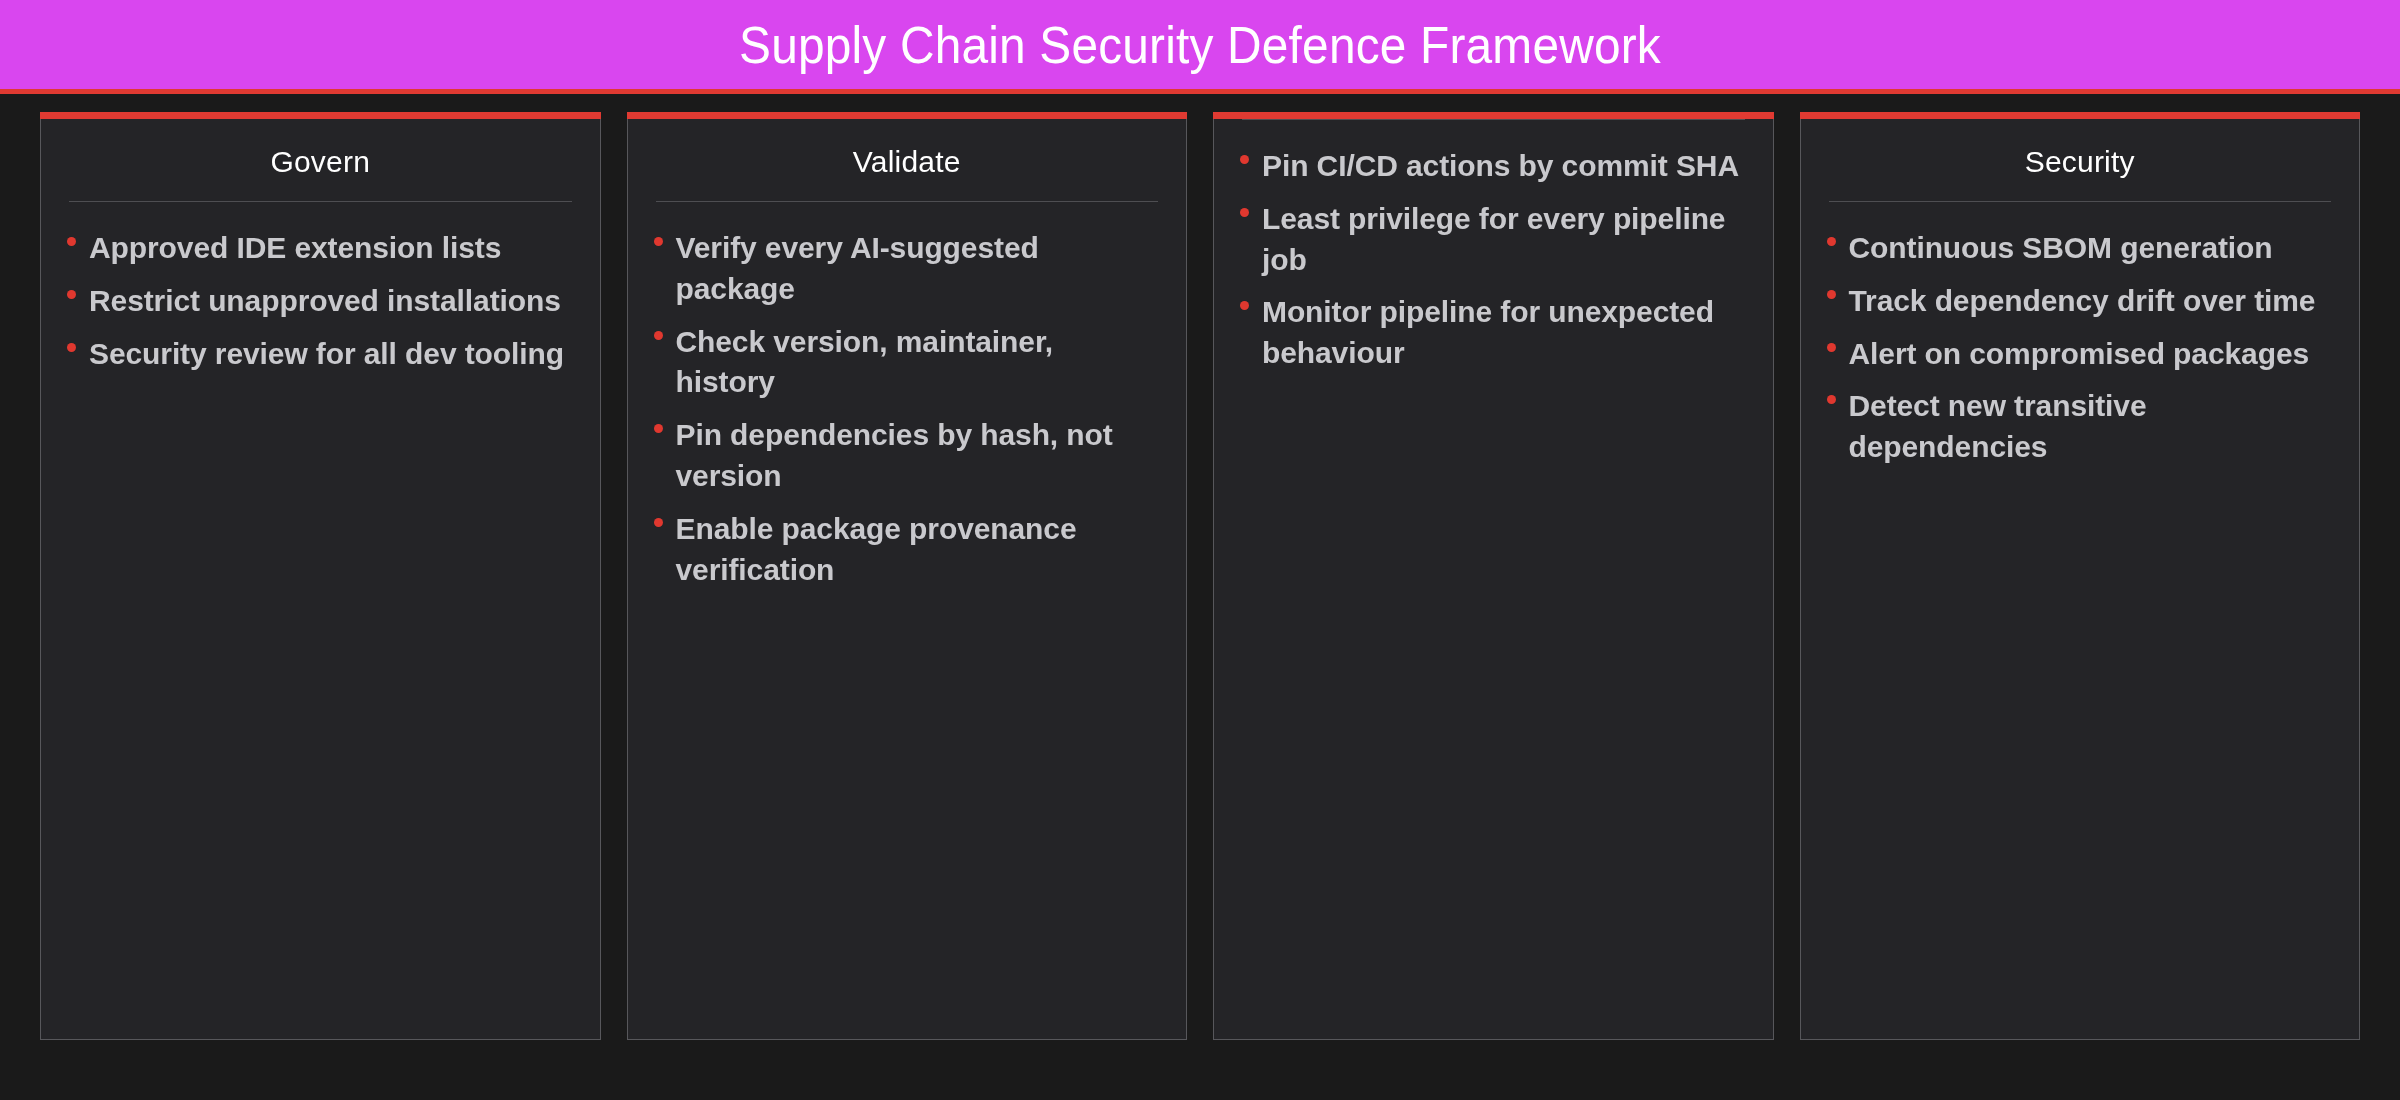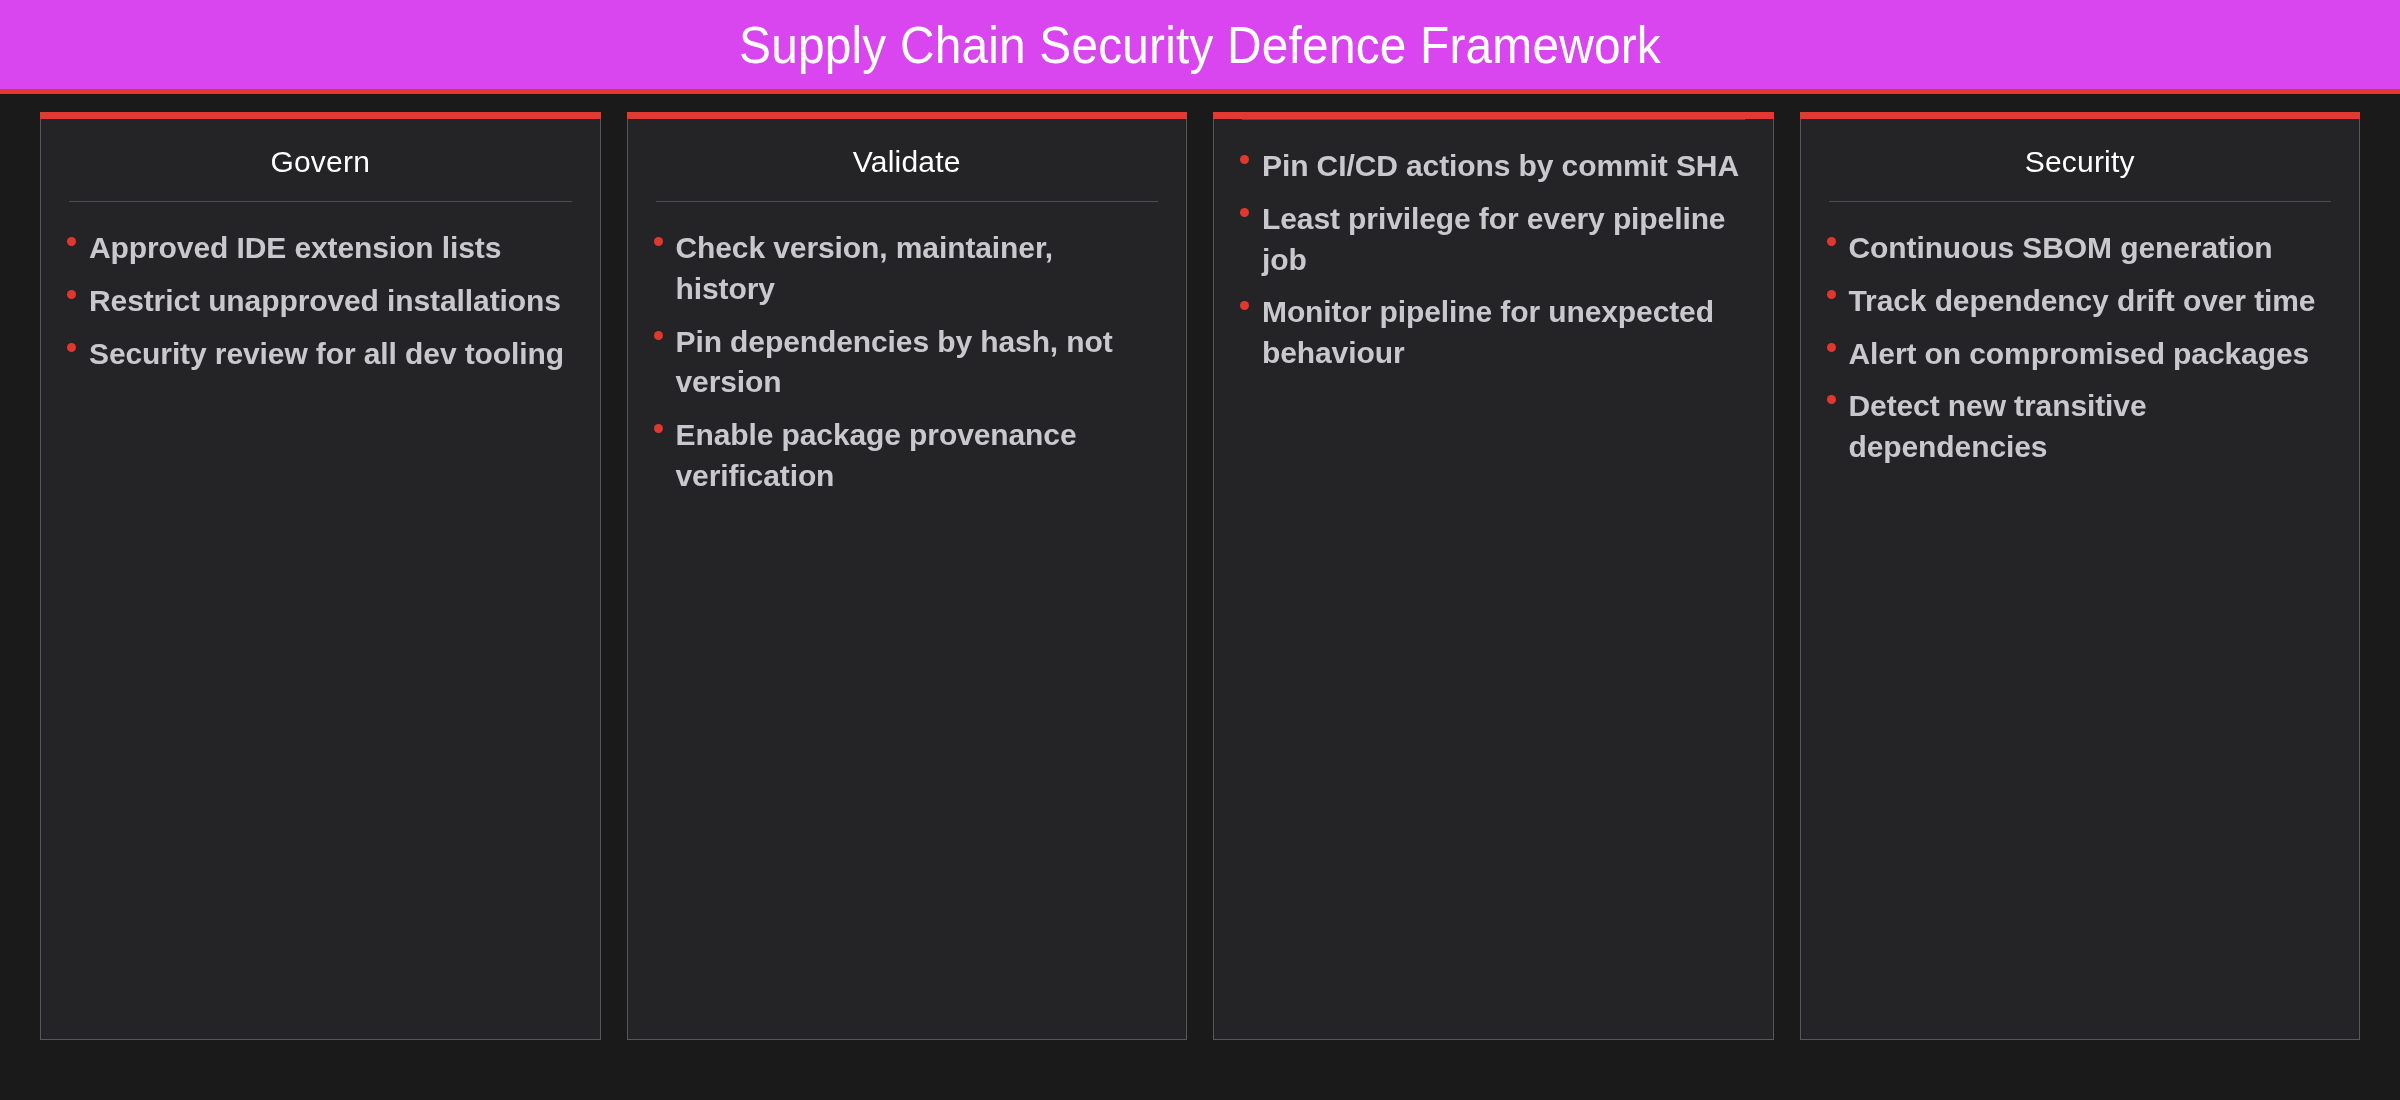--- a/index.html
+++ b/index.html
@@ -134,20 +134,21 @@
         <li><span class="bullet-dot"></span><span>Approved IDE extension lists</span></li>
         <li><span class="bullet-dot"></span><span>Restrict unapproved installations</span></li>
         <li><span class="bullet-dot"></span><span>Security review for all dev tooling</span></li>
       </ul>
     </div>
     <div class="card">
       <div class="card-topbar"></div>
       <div class="card-title">Validate</div>
       <div class="card-divider"></div>
       <ul class="card-list">
+        <li><span class="bullet-dot"></span><span>Verify every AI-suggested package</span></li>
         <li><span class="bullet-dot"></span><span>Check version, maintainer, history</span></li>
         <li><span class="bullet-dot"></span><span>Pin dependencies by hash, not version</span></li>
         <li><span class="bullet-dot"></span><span>Enable package provenance verification</span></li>
       </ul>
     </div>
     <div class="card">
       <div class="card-topbar"></div>
       <div class="card-divider"></div>
       <ul class="card-list">
         <li><span class="bullet-dot"></span><span>Pin CI/CD actions by commit SHA</span></li>

